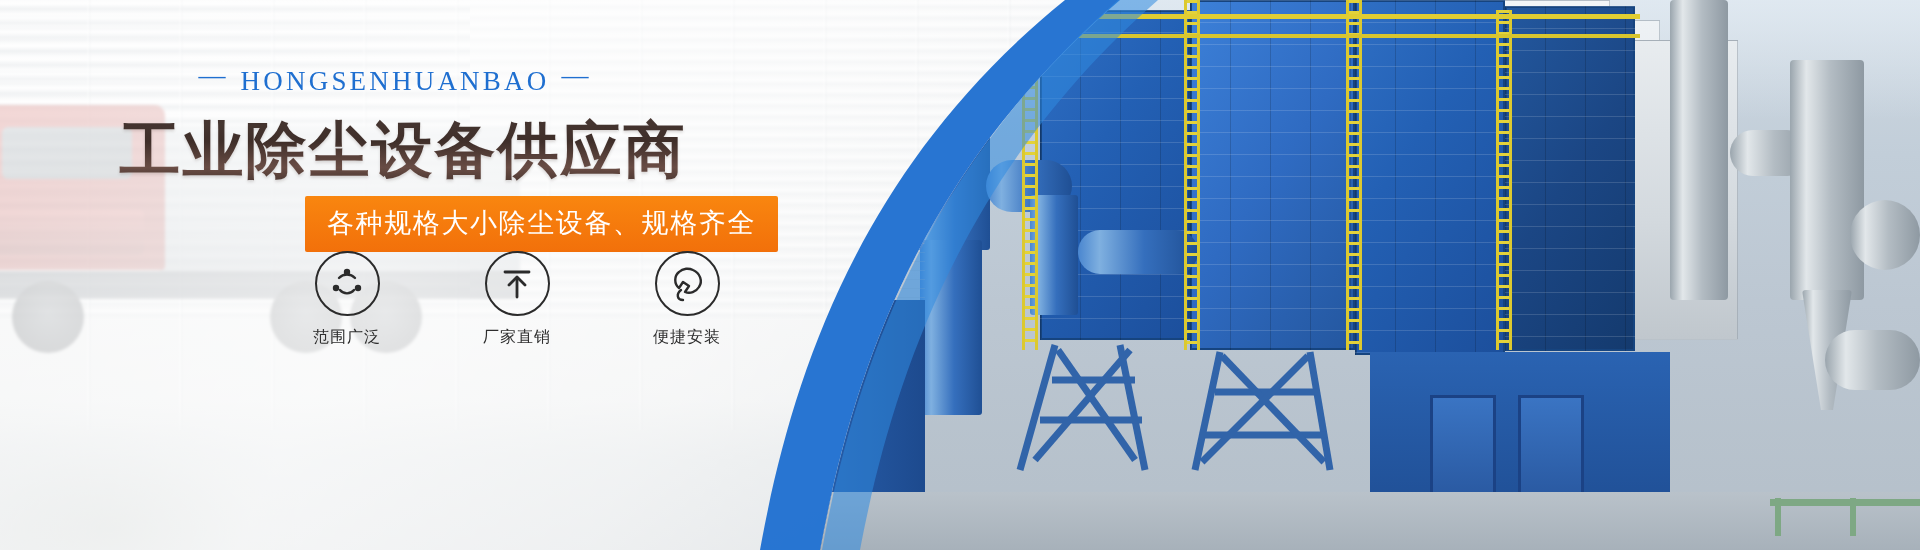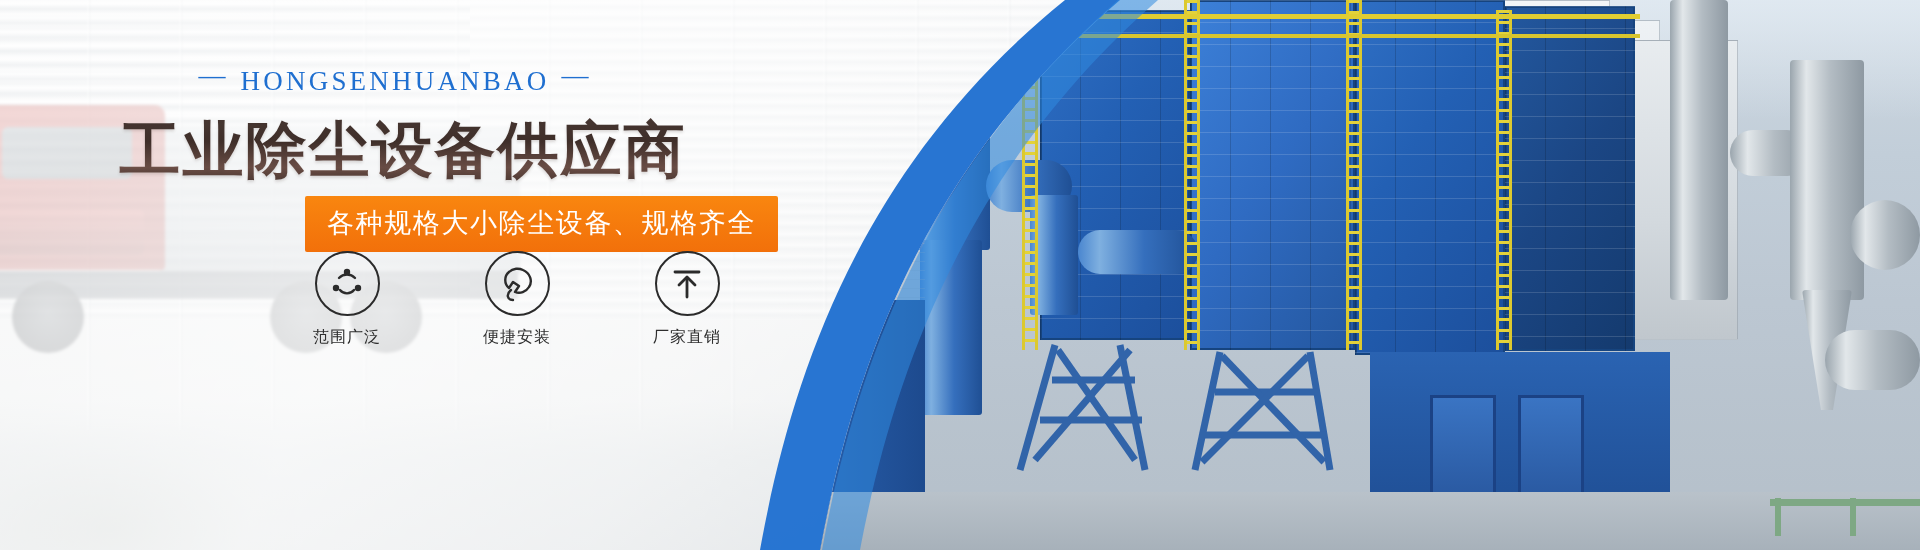--- a/index.html
+++ b/index.html
@@ -359,37 +359,37 @@
             <circle cx="9" cy="24" r="3.2" fill="#2b2b2b"></circle>
             <circle cx="31" cy="24" r="3.2" fill="#2b2b2b"></circle>
           </svg>
         </div>
         <div class="flabel">范围广泛</div>
       </div>
 
 
       <div class="feature">
         <div class="circ">
+          <svg width="36" height="36" viewBox="0 0 36 36">
+            <line x1="6" y1="6" x2="30" y2="6" stroke="#2b2b2b" stroke-width="2.8" stroke-linecap="round"></line>
+            <line x1="18" y1="12" x2="18" y2="31" stroke="#2b2b2b" stroke-width="2.8" stroke-linecap="round"></line>
+            <path d="M10 19 L 18 11 L 26 19" stroke="#2b2b2b" stroke-width="2.8" fill="none" stroke-linecap="round" stroke-linejoin="round"></path>
+          </svg>
+        </div>
+        <div class="flabel">厂家直销</div>
+      </div>
+
+      <div class="feature">
+        <div class="circ">
           <svg width="40" height="40" viewBox="0 0 40 40">
             <path d="M26 6 C 33 9 36 17 32 23 C 29 28 23 30 18 28 L 22 22 L 16 18 L 12 24
                      C 7 20 7 12 12 8 C 16 4 22 4 26 6 Z" stroke="#2b2b2b" stroke-width="2.4" fill="none" stroke-linejoin="round"></path>
             <path d="M14 26 C 9 30 10 36 16 36" stroke="#2b2b2b" stroke-width="2.4" fill="none" stroke-linecap="round"></path>
           </svg>
         </div>
         <div class="flabel">便捷安装</div>
       </div>
 
-      <div class="feature">
-        <div class="circ">
-          <svg width="36" height="36" viewBox="0 0 36 36">
-            <line x1="6" y1="6" x2="30" y2="6" stroke="#2b2b2b" stroke-width="2.8" stroke-linecap="round"></line>
-            <line x1="18" y1="12" x2="18" y2="31" stroke="#2b2b2b" stroke-width="2.8" stroke-linecap="round"></line>
-            <path d="M10 19 L 18 11 L 26 19" stroke="#2b2b2b" stroke-width="2.8" fill="none" stroke-linecap="round" stroke-linejoin="round"></path>
-          </svg>
-        </div>
-        <div class="flabel">厂家直销</div>
-      </div>
-
     </div>
 
   </div>
 
 </div>
 
 </body></html>

